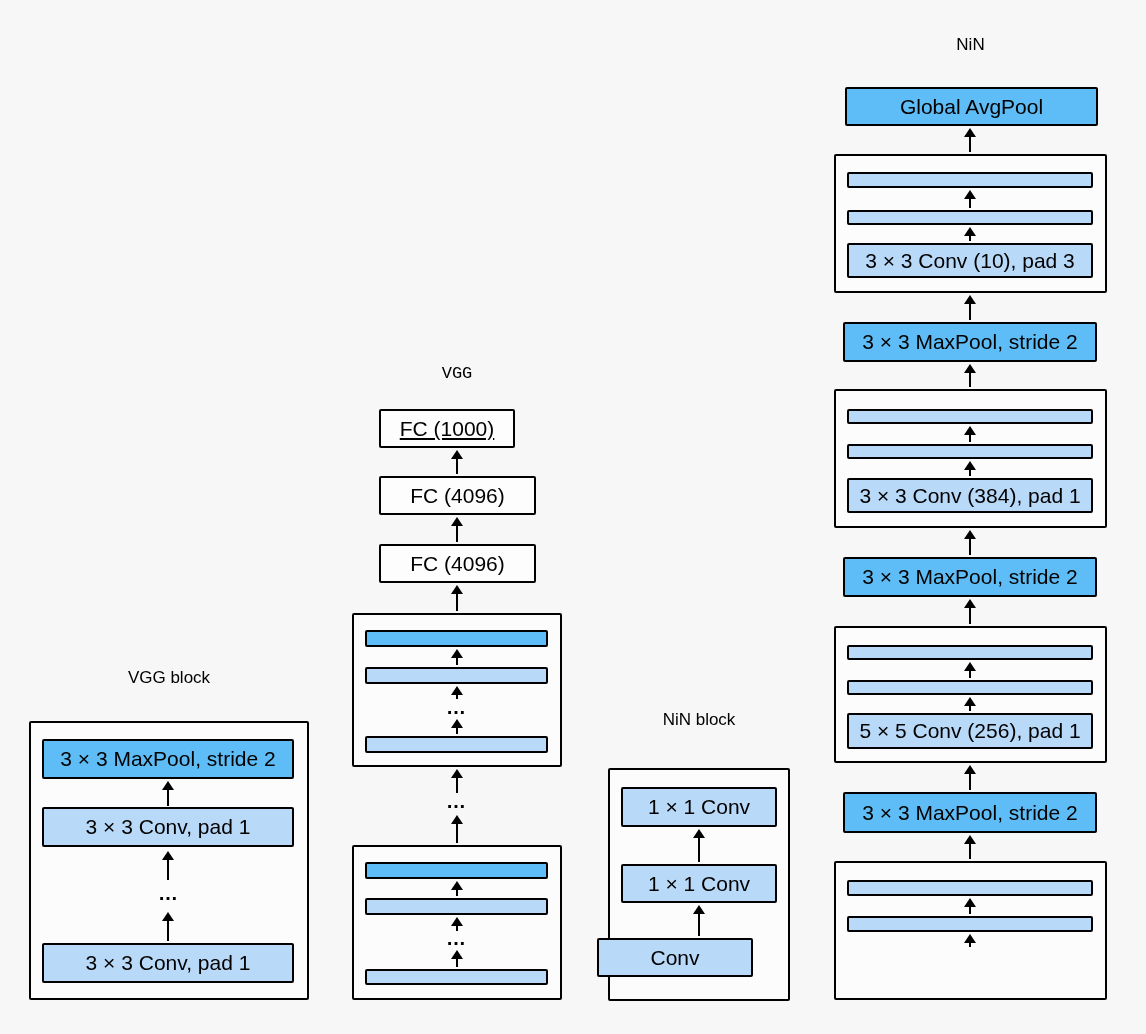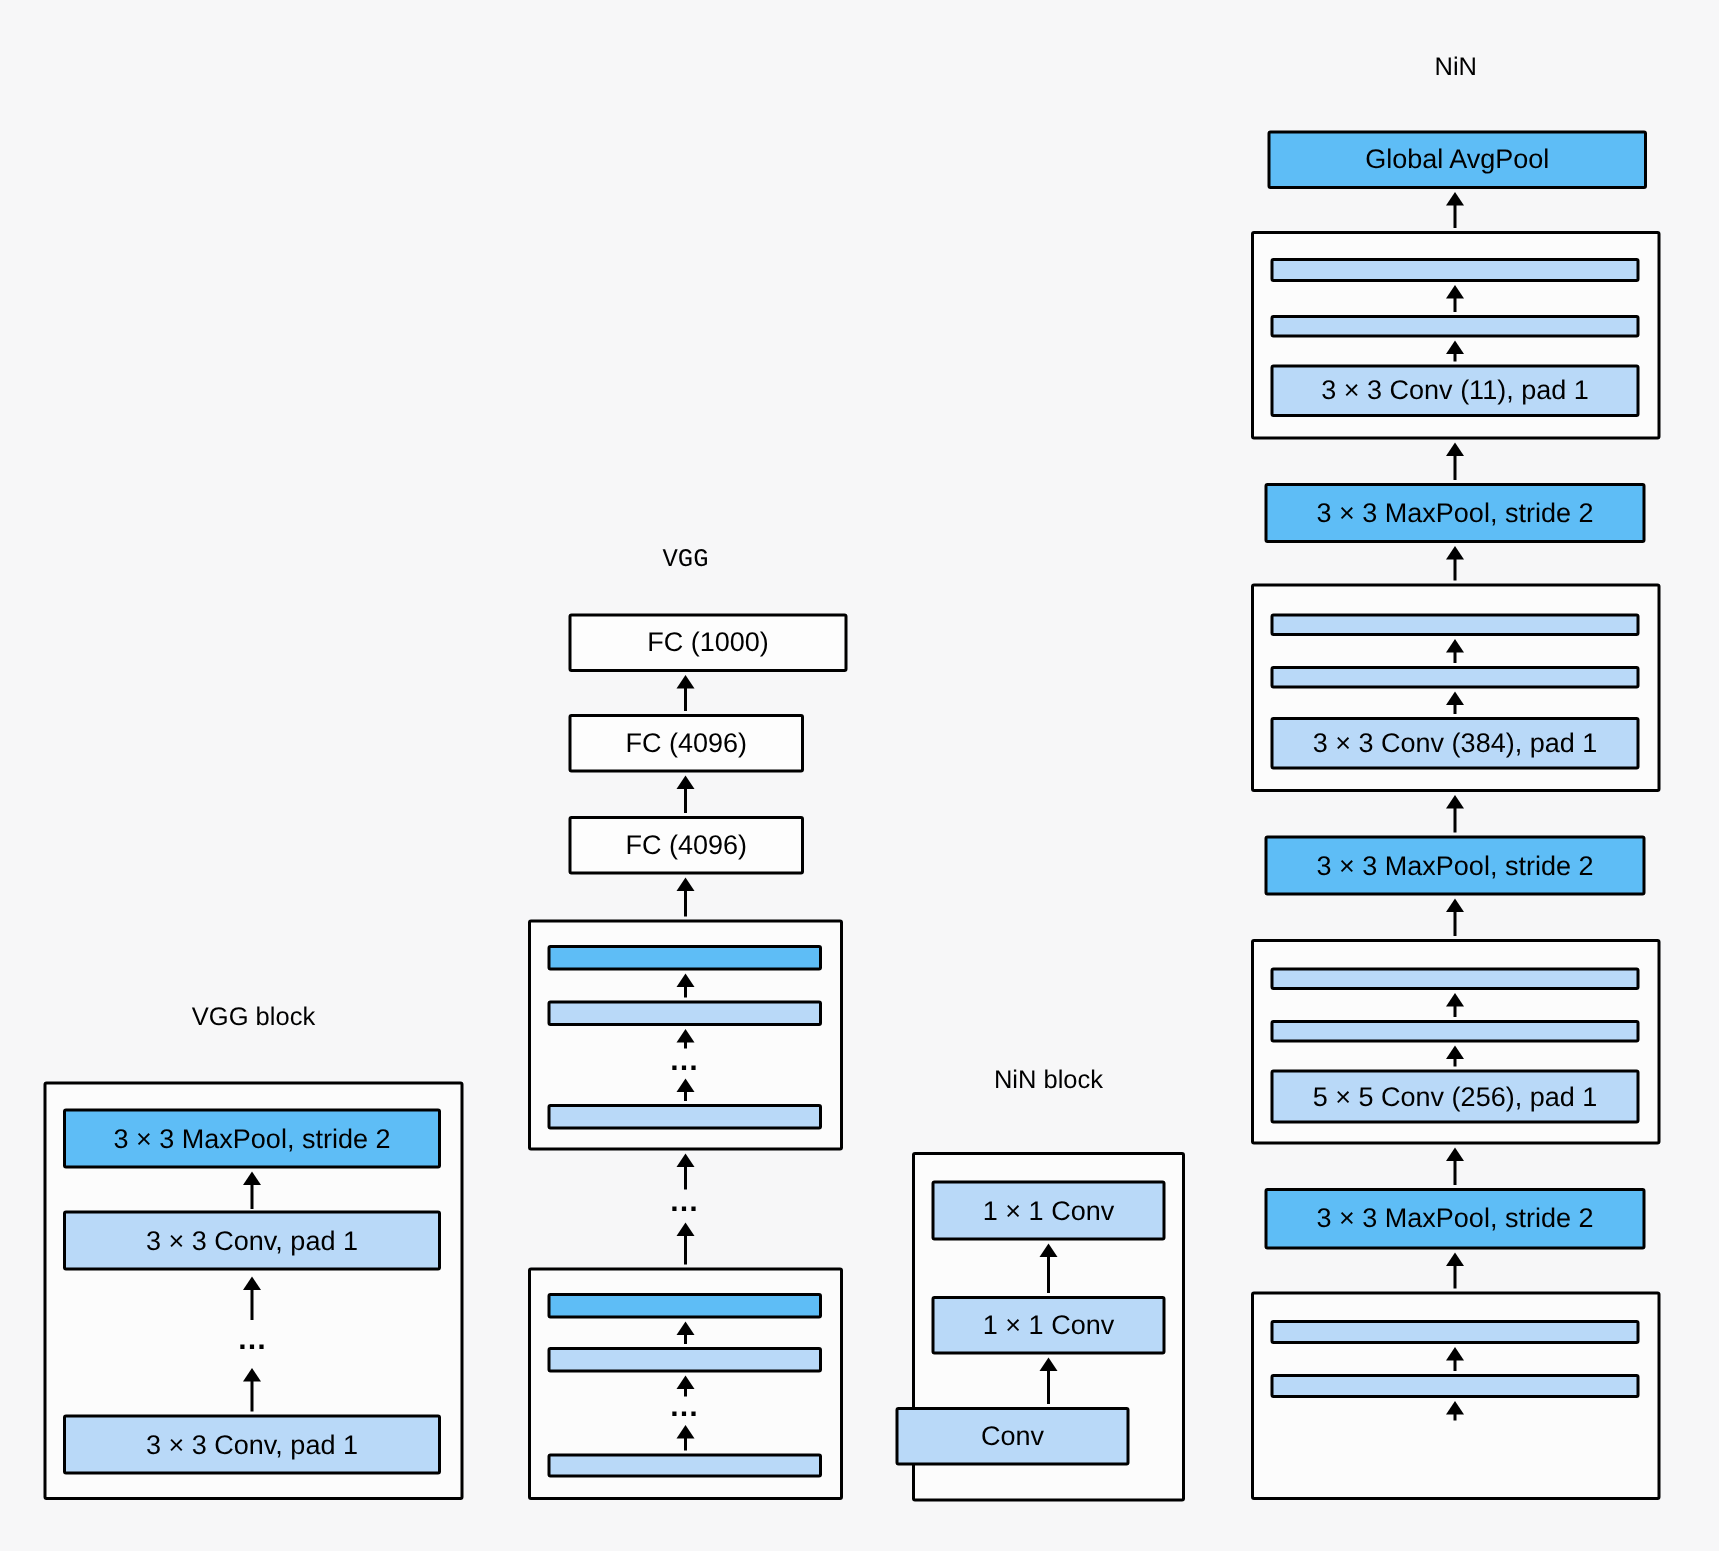--- a/index.html
+++ b/index.html
@@ -18,21 +18,21 @@
   .group-title{
     position:absolute;text-align:center;font-size:17px;line-height:20px;color:#000;
   }
   .container{
     position:absolute;background:var(--container);
     border:2px solid var(--stroke);border-radius:2px;box-sizing:border-box;
   }
   .box{
     position:absolute;border:2px solid var(--stroke);border-radius:2px;box-sizing:border-box;
     display:flex;align-items:center;justify-content:center;
-    font-size:18px;white-space:nowrap;
+    font-size:21px;white-space:nowrap;
   }
   .box.pool{background:var(--pool);}
   .box.conv{background:var(--conv);}
   .box.fc{background:var(--fc);}
   .bar{
     position:absolute;border:2px solid var(--stroke);border-radius:2px;box-sizing:border-box;
   }
   .bar.pool{background:var(--pool);}
   .bar.conv{background:var(--conv);}
   .dots{
@@ -59,21 +59,21 @@
   <div class="container" style="left:29px;top:721px;width:280px;height:279px;"></div>
   <div class="box pool" style="left:42px;top:739px;width:252px;height:40px;">3 × 3 MaxPool, stride 2</div>
   <div class="arrow" style="left:161px;top:781px;height:25px;"></div>
   <div class="box conv" style="left:42px;top:807px;width:252px;height:40px;">3 × 3 Conv, pad 1</div>
   <div class="arrow" style="left:161px;top:851px;height:29px;"></div>
   <div class="dots" style="left:29px;top:883px;width:280px;">…</div>
   <div class="arrow" style="left:161px;top:912px;height:29px;"></div>
   <div class="box conv" style="left:42px;top:943px;width:252px;height:40px;">3 × 3 Conv, pad 1</div>
 
   <div class="group-title" style="left:352px;top:364px;width:210px;font-family:Liberation Mono, monospace;">VGG</div>
-  <div class="box fc" style="left:379px;top:409px;width:186px;height:39px;">FC (1000)</div>
+  <div class="box fc" style="left:379px;top:409px;width:136px;height:39px;text-decoration:underline;">FC (1000)</div>
   <div class="arrow" style="left:450px;top:450px;height:24px;"></div>
   <div class="box fc" style="left:379px;top:476px;width:157px;height:39px;">FC (4096)</div>
   <div class="arrow" style="left:450px;top:517px;height:25px;"></div>
   <div class="box fc" style="left:379px;top:544px;width:157px;height:39px;">FC (4096)</div>
   <div class="arrow" style="left:450px;top:585px;height:26px;"></div>
 
   <div class="container" style="left:352px;top:613px;width:210px;height:154px;"></div>
   <div class="bar pool" style="left:365px;top:630px;width:183px;height:17px;"></div>
   <div class="arrow" style="left:450px;top:649px;height:16px;"></div>
   <div class="bar conv" style="left:365px;top:667px;width:183px;height:17px;"></div>
@@ -105,21 +105,21 @@
 
   <div class="group-title" style="left:834px;top:35px;width:273px;">NiN</div>
   <div class="box pool" style="left:845px;top:87px;width:253px;height:39px;">Global AvgPool</div>
   <div class="arrow" style="left:963px;top:128px;height:24px;"></div>
 
   <div class="container" style="left:834px;top:154px;width:273px;height:139px;"></div>
   <div class="bar conv" style="left:847px;top:172px;width:246px;height:16px;"></div>
   <div class="arrow" style="left:963px;top:190px;height:18px;"></div>
   <div class="bar conv" style="left:847px;top:210px;width:246px;height:15px;"></div>
   <div class="arrow" style="left:963px;top:227px;height:14px;"></div>
-  <div class="box conv" style="left:847px;top:243px;width:246px;height:35px;">3 × 3 Conv (11), pad 1</div>
+  <div class="box conv" style="left:847px;top:243px;width:246px;height:35px;">3 × 3 Conv (10), pad 3</div>
 
   <div class="arrow" style="left:963px;top:295px;height:25px;"></div>
   <div class="box pool" style="left:843px;top:322px;width:254px;height:40px;">3 × 3 MaxPool, stride 2</div>
   <div class="arrow" style="left:963px;top:364px;height:23px;"></div>
 
   <div class="container" style="left:834px;top:389px;width:273px;height:139px;"></div>
   <div class="bar conv" style="left:847px;top:409px;width:246px;height:15px;"></div>
   <div class="arrow" style="left:963px;top:426px;height:16px;"></div>
   <div class="bar conv" style="left:847px;top:444px;width:246px;height:15px;"></div>
   <div class="arrow" style="left:963px;top:461px;height:15px;"></div>

